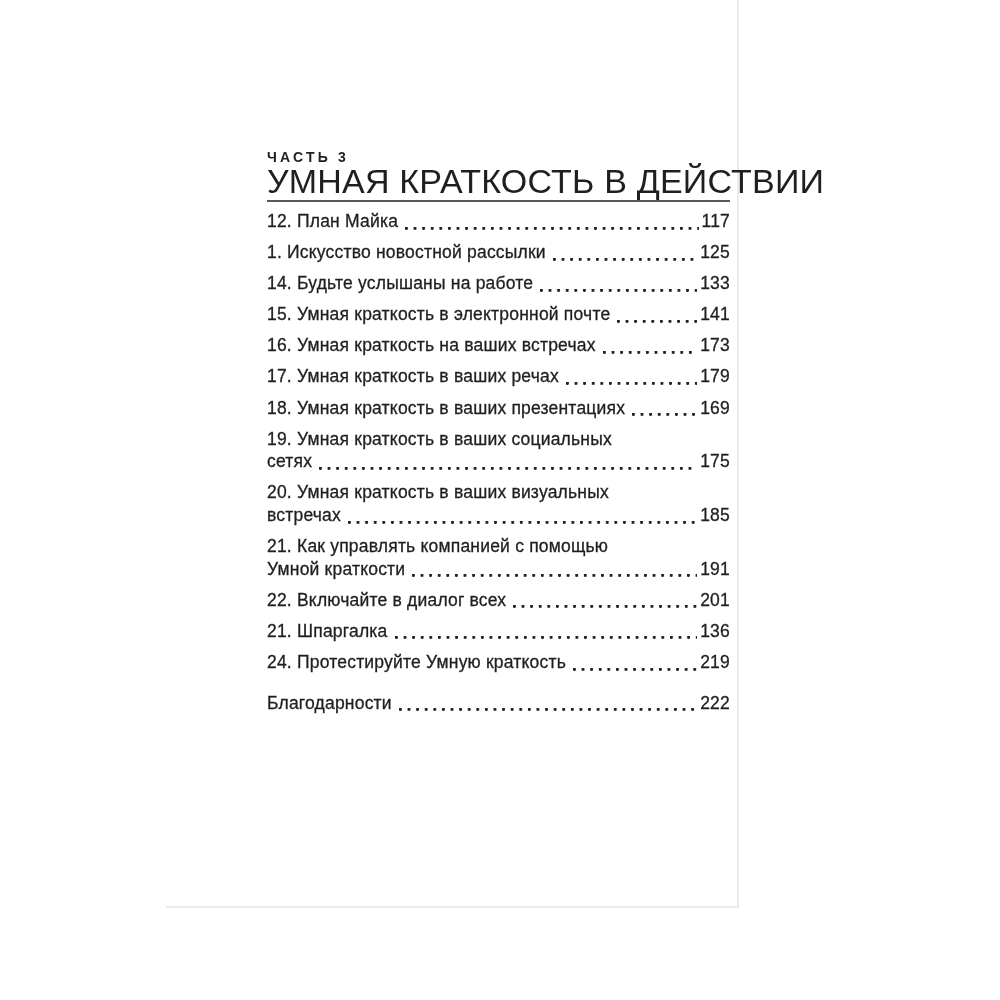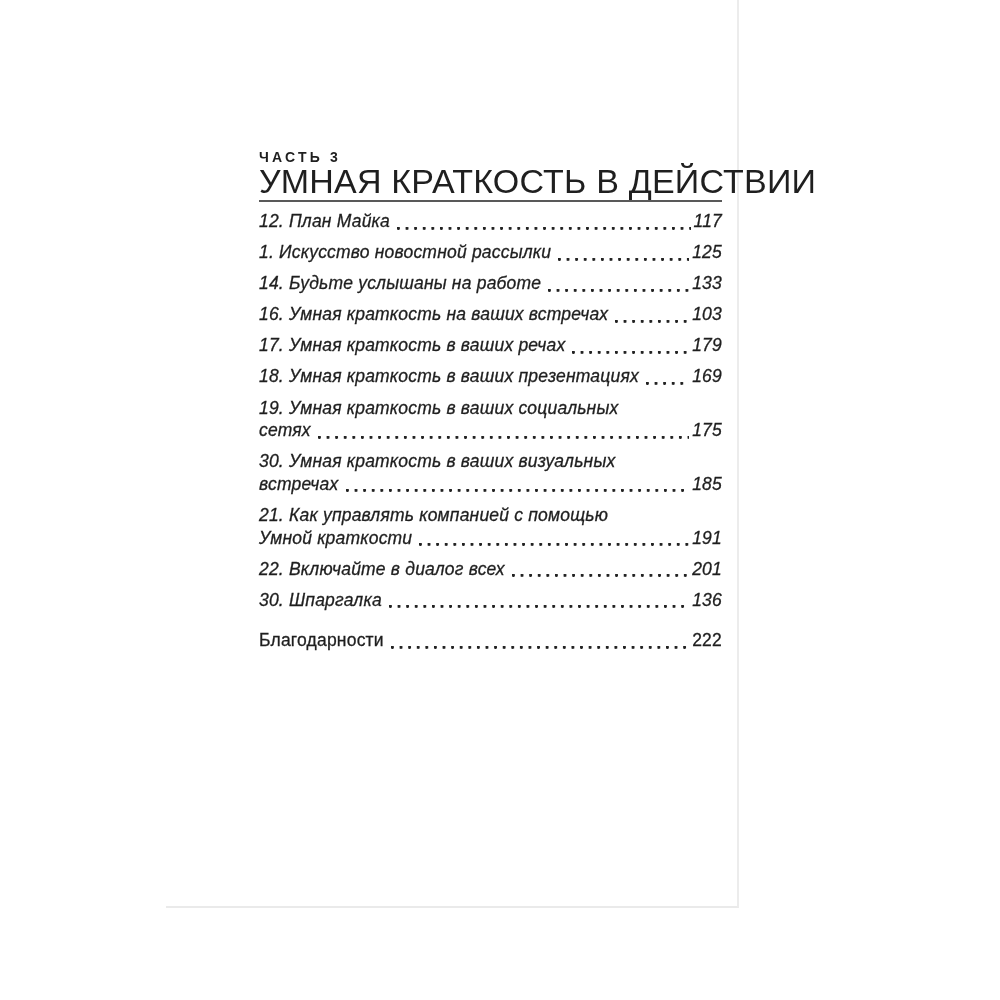--- a/index.html
+++ b/index.html
@@ -20,21 +20,21 @@
     left: 166px;
     top: -2px;
     width: 571px;
     height: 908px;
     background: #ffffff;
     border-right: 2px solid #ececec;
     border-bottom: 2px solid #eaeaea;
   }
   .content {
     position: absolute;
-    left: 259px;
+    left: 267px;
     top: 150px;
     width: 463px;
   }
   .part-label {
     font-size: 14px;
     font-weight: bold;
     letter-spacing: 3.2px;
     line-height: 15px;
     margin-bottom: 2px;
     white-space: nowrap;
@@ -50,21 +50,21 @@
     height: 2px;
     background: #595959;
     margin-top: 5px;
   }
   .toc {
     margin-top: 8px;
     font-size: 17.5px;
     letter-spacing: 0.2px;
     -webkit-text-stroke: 0.3px currentColor;
   }
-  .toc-entry { margin-bottom: 8.5px; font-style: italic; }
+  .toc-entry { margin-bottom: 8.5px; }
   .wrap-line {
     line-height: 22.6px;
     white-space: nowrap;
   }
   .row {
     display: flex;
     align-items: baseline;
     line-height: 22.6px;
   }
   .t { white-space: nowrap; flex: 0 0 auto; }
@@ -112,27 +112,35 @@
 
   <div class="toc-entry">
 
     <div class="row">
       <span class="t">14. Будьте услышаны на работе</span>
       <span class="leader"></span>
       <span class="pg">133</span>
     </div>
   </div>
 
+  <div class="toc-entry">
+
+    <div class="row">
+      <span class="t">15. Умная краткость в электронной почте</span>
+      <span class="leader"></span>
+      <span class="pg">141</span>
+    </div>
+  </div>
 
   <div class="toc-entry">
 
     <div class="row">
       <span class="t">16. Умная краткость на ваших встречах</span>
       <span class="leader"></span>
-      <span class="pg">103</span>
+      <span class="pg">173</span>
     </div>
   </div>
 
   <div class="toc-entry">
 
     <div class="row">
       <span class="t">17. Умная краткость в ваших речах</span>
       <span class="leader"></span>
       <span class="pg">179</span>
     </div>
@@ -150,21 +158,21 @@
   <div class="toc-entry">
     <div class="wrap-line">19. Умная краткость в ваших социальных</div>
     <div class="row">
       <span class="t">сетях</span>
       <span class="leader"></span>
       <span class="pg">175</span>
     </div>
   </div>
 
   <div class="toc-entry">
-    <div class="wrap-line">30. Умная краткость в ваших визуальных</div>
+    <div class="wrap-line">20. Умная краткость в ваших визуальных</div>
     <div class="row">
       <span class="t">встречах</span>
       <span class="leader"></span>
       <span class="pg">185</span>
     </div>
   </div>
 
   <div class="toc-entry">
     <div class="wrap-line">21. Как управлять компанией с помощью</div>
     <div class="row">
@@ -179,26 +187,34 @@
     <div class="row">
       <span class="t">22. Включайте в диалог всех</span>
       <span class="leader"></span>
       <span class="pg">201</span>
     </div>
   </div>
 
   <div class="toc-entry">
 
     <div class="row">
-      <span class="t">30. Шпаргалка</span>
+      <span class="t">21. Шпаргалка</span>
       <span class="leader"></span>
       <span class="pg">136</span>
     </div>
   </div>
 
+  <div class="toc-entry">
+
+    <div class="row">
+      <span class="t">24. Протестируйте Умную краткость</span>
+      <span class="leader"></span>
+      <span class="pg">219</span>
+    </div>
+  </div>
 </div>
 
   <div class="toc ack-block">
     <div class="row">
       <span class="t">Благодарности</span>
       <span class="leader"></span>
       <span class="pg">222</span>
     </div>
   </div>
 </div>

